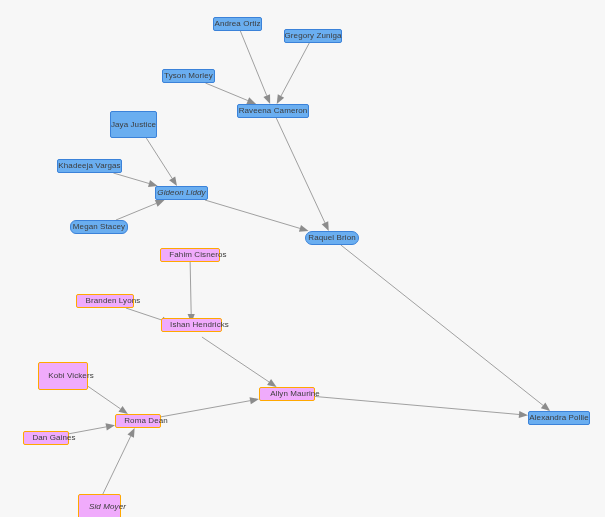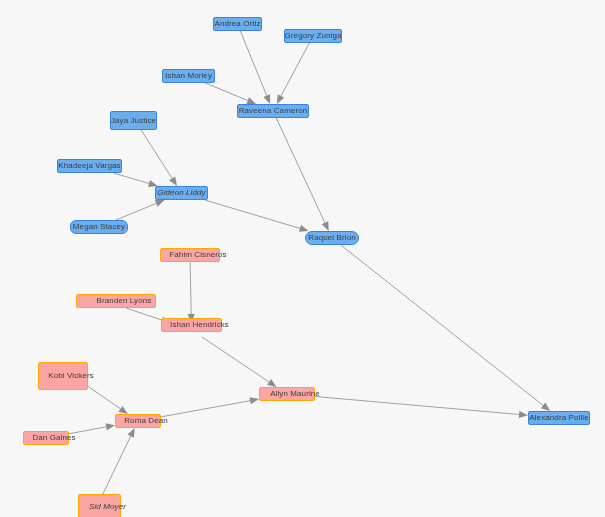--- a/index.html
+++ b/index.html
@@ -41,21 +41,21 @@
     letter-spacing: 0.1px;
     padding: 0 4px;
     cursor: pointer;
   }
   .graph-node.group-blue {
     background: #6aaef0;
     border-color: #3b82d9;
     color: #3c3c3c;
   }
   .graph-node.group-yellow {
-    background: #fca5a5;
+    background: #f0abfc;
     border-color: #ffa800;
     color: #3c3c3c;
     padding-left: 20px;
   }
   .node-label {
     pointer-events: none;
   }
 </style>
 </head>
 <body>
@@ -132,47 +132,47 @@
       </g>
     </svg>
   <div id="node-layer">
       <div class="graph-node group-blue" style="left: 213px; top: 17px; width: 49px; height: 14px;">
         <span class="node-label">Andrea Ortiz</span>
       </div>
       <div class="graph-node group-blue" style="left: 284px; top: 29px; width: 58px; height: 14px;">
         <span class="node-label">Gregory Zuniga</span>
       </div>
       <div class="graph-node group-blue" style="left: 162px; top: 69px; width: 53px; height: 14px;">
-        <span class="node-label">Ishan Morley</span>
+        <span class="node-label">Tyson Morley</span>
       </div>
       <div class="graph-node group-blue" style="left: 237px; top: 104px; width: 72px; height: 14px;">
         <span class="node-label">Raveena Cameron</span>
       </div>
-      <div class="graph-node group-blue" style="left: 110px; top: 111px; width: 47px; height: 19px;">
+      <div class="graph-node group-blue" style="left: 110px; top: 111px; width: 47px; height: 27px;">
         <span class="node-label">Jaya Justice</span>
       </div>
       <div class="graph-node group-blue" style="left: 57px; top: 159px; width: 65px; height: 14px; justify-content: center;">
         <span class="node-label">Khadeeja Vargas</span>
       </div>
       <div class="graph-node group-blue" style="left: 155px; top: 186px; width: 53px; height: 14px; font-style: italic;">
         <span class="node-label">Gideon Liddy</span>
       </div>
       <div class="graph-node group-blue" style="left: 70px; top: 220px; width: 58px; height: 14px; border-radius: 6px;">
         <span class="node-label">Megan Stacey</span>
       </div>
       <div class="graph-node group-blue" style="left: 305px; top: 231px; width: 54px; height: 14px; border-radius: 7px;">
         <span class="node-label">Raquel Brion</span>
       </div>
       <div class="graph-node group-blue" style="left: 528px; top: 411px; width: 62px; height: 14px;">
         <span class="node-label">Alexandra Pollie</span>
       </div>
       <div class="graph-node group-yellow" style="left: 160px; top: 248px; width: 60px; height: 14px;">
         <span class="node-label">Fahim Cisneros</span>
       </div>
-      <div class="graph-node group-yellow" style="left: 76px; top: 294px; width: 80px; height: 14px; text-align: center;">
+      <div class="graph-node group-yellow" style="left: 76px; top: 294px; width: 58px; height: 14px; text-align: center;">
         <span class="node-label">Branden Lyons</span>
       </div>
       <div class="graph-node group-yellow" style="left: 161px; top: 318px; width: 61px; height: 14px;">
         <span class="node-label">Ishan Hendricks</span>
       </div>
       <div class="graph-node group-yellow" style="left: 38px; top: 362px; width: 50px; height: 28px;">
         <span class="node-label">Kobi Vickers</span>
       </div>
       <div class="graph-node group-yellow" style="left: 259px; top: 387px; width: 56px; height: 14px;">
         <span class="node-label">Allyn Maurine</span>

